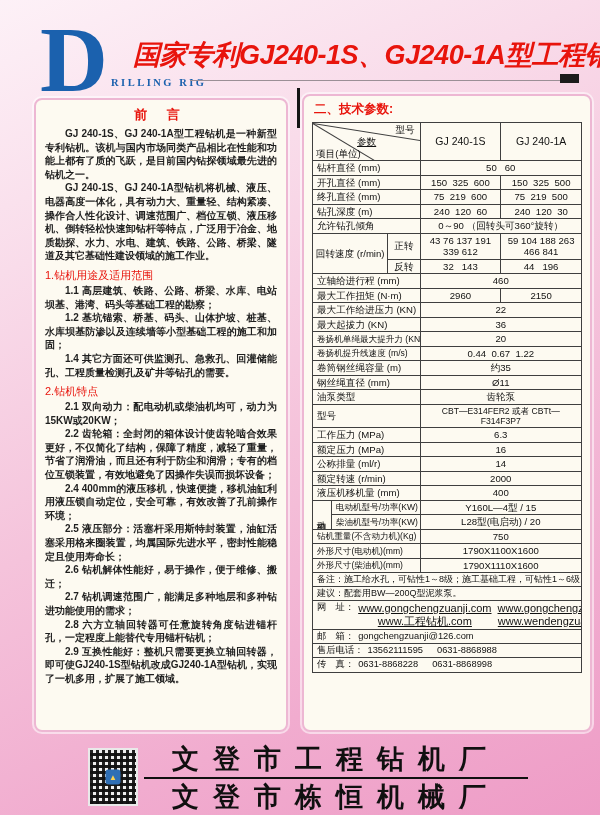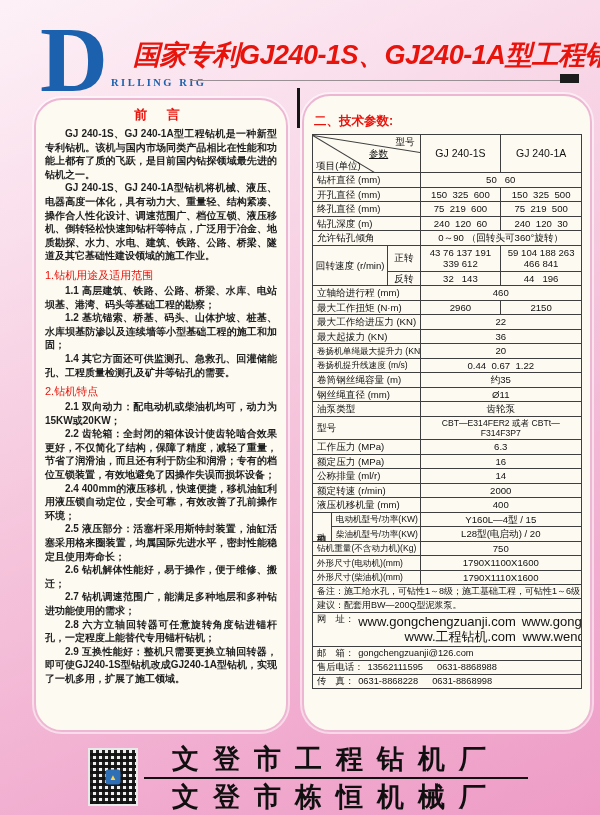--- a/index.html
+++ b/index.html
@@ -13,49 +13,49 @@
   .logo-d{position:absolute;left:40px;top:12px;font-family:"Liberation Serif","DejaVu Serif",serif;
     font-weight:bold;font-size:94px;line-height:1;color:#1b61ae;}
   .logo-sub{position:absolute;left:111px;top:77px;font-family:"Liberation Serif","DejaVu Serif",serif;
     font-weight:bold;font-size:10.5px;letter-spacing:2.5px;color:#1b61ae;white-space:nowrap;}
   .main-title{position:absolute;left:133px;top:37px;font-size:27px;font-weight:bold;font-style:italic;
     color:#e8140c;white-space:nowrap;letter-spacing:-0.5px;}
   .title-underline{position:absolute;left:190px;top:80px;width:372px;height:1px;background:#9b8f96;}
   .title-endcap{position:absolute;left:560px;top:74px;width:19px;height:9px;background:#1c1c1c;}
   .top-divider{position:absolute;left:297px;top:88px;width:3px;height:40px;background:#141414;}
   
-  .card{position:absolute;background:#fdfaf1;border:2px solid #edb7d3;border-radius:28px;
+  .card{position:absolute;background:#fdfaf1;border:2px solid #edb7d3;border-radius:8px;
     box-shadow:0 0 0 2px rgba(255,255,255,.55);overflow:hidden;}
   #left-card{left:34px;top:98px;width:254px;height:634px;padding:4px 9px 3px;}
-  #right-card{left:302px;top:94px;width:290px;height:638px;padding:16px 8px 3px;}
+  #right-card{left:302px;top:94px;width:290px;height:638px;padding:4px 8px 3px;}
   .foreword-title{text-align:center;color:#e8140c;font-weight:bold;font-size:13px;letter-spacing:8px;margin:2px 0 3px;}
   .para{font-size:10px;line-height:13.6px;font-weight:bold;color:#1f1f1f;text-align:justify;text-indent:2em;}
   .sec-title{color:#e8140c;font-weight:normal;font-size:11px;margin-top:5px;margin-bottom:1px;}
   
   .spec-title{color:#e8140c;font-weight:bold;font-size:12.5px;margin:1px 0 4px 2px;}
   table{width:100%;border-collapse:collapse;table-layout:fixed;}
   td{border:1px solid #3f3f3f;font-size:9.6px;line-height:1.2;padding:1px 2px;color:#111;overflow:hidden;}
   .lbl{text-align:left;padding-left:4px;white-space:nowrap;}
   .val{text-align:center;white-space:pre-wrap;}
   .wrap{white-space:normal;text-align:center;padding:0 2px;}
   .model{font-size:10.5px;font-weight:normal;text-align:center;}
   .small{font-size:8.6px;}
   .tiny{font-size:8.6px;}
   .full{white-space:nowrap;font-size:9px;padding-left:4px;}
   .contact{font-size:9.3px;text-align:left;padding-left:4px;white-space:nowrap;}
   .c-label{margin-right:4px;}
   .c-val{margin-right:14px;}
-  .web-grid{display:inline-grid;grid-template-columns:1.05fr 1fr;column-gap:6px;font-size:13px;
-    vertical-align:top;width:218px;text-align:right;white-space:nowrap;}
+  .web-grid{display:inline-grid;grid-template-columns:1.05fr 1fr;column-gap:6px;font-size:11px;
+    vertical-align:top;width:218px;text-align:center;white-space:nowrap;text-decoration:underline;}
   .corner{position:relative;height:38px;padding:0;}
   .diag{position:absolute;left:0;top:0;border-top:1px solid #3f3f3f;transform-origin:0 0;}
   .diag-a{width:112px;transform:rotate(9deg);}
   .diag-b{width:76px;transform:rotate(31deg);}
   .corner-model{position:absolute;right:5px;top:1px;font-size:9.6px;}
-  .corner-param{position:absolute;left:56px;top:13px;font-size:9.6px;text-decoration:underline;}
+  .corner-param{position:absolute;left:44px;top:13px;font-size:9.6px;text-decoration:underline;}
   .corner-item{position:absolute;left:3px;bottom:1px;font-size:9.6px;}
   .vtext{writing-mode:vertical-rl;text-orientation:upright;text-align:center;letter-spacing:1px;
     padding:0;font-size:9.5px;}
   
   #qr{position:absolute;left:88px;top:748px;width:50px;height:58px;border:2px solid #e9e9e9;
     background:
       repeating-linear-gradient(90deg,rgba(16,16,16,.92) 0 3px,transparent 3px 6px),
       repeating-linear-gradient(0deg,#1a1a1a 0 3px,#f0f0f0 3px 6px);}
   .qr-badge{position:absolute;left:50%;top:50%;transform:translate(-50%,-50%);width:15px;height:15px;
     background:#2f6fb5;border-radius:3px;display:flex;align-items:center;justify-content:center;

